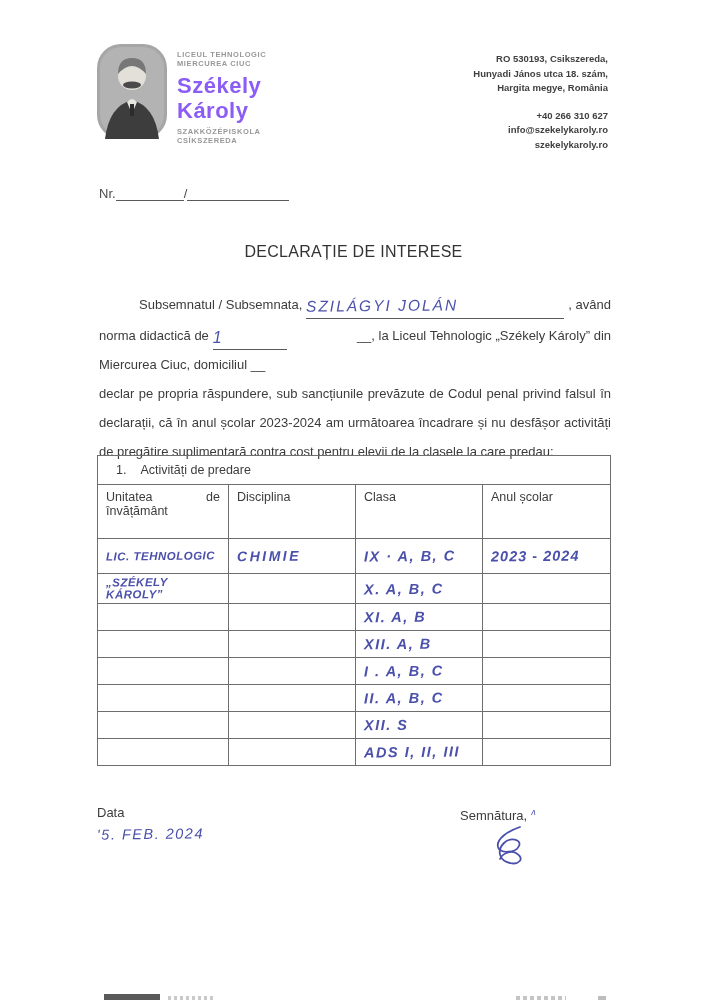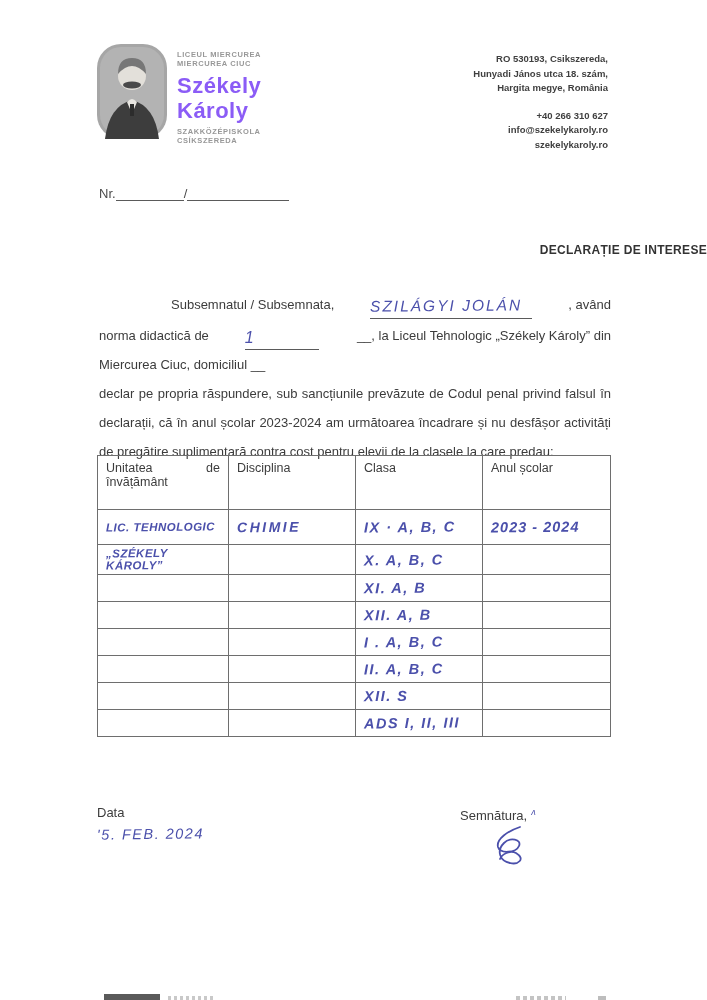--- a/index.html
+++ b/index.html
@@ -14,24 +14,24 @@
   .logo-small{font-size:7.5px;letter-spacing:.6px;color:#989898;font-weight:bold;line-height:9px;}
   .logo-name{font-size:22px;font-weight:bold;color:#8b5cf6;line-height:25px;margin:5px 0 4px 0;letter-spacing:.5px;}
   .contact-block{position:absolute;right:99px;top:52px;text-align:right;font-size:9.5px;font-weight:bold;color:#3f3f3f;line-height:14.5px;}
   .contact-gap{height:13px;}
   
   .nr-row{position:absolute;left:99px;top:186px;font-size:13px;color:#4a4a4a;}
   .nr-line{display:inline-block;border-bottom:1.3px solid #5a5a5a;height:13px;vertical-align:bottom;}
   .nr-line.short{width:68px;}
   .nr-line.long{width:102px;}
   
-  .doc-title{position:absolute;left:0;top:243px;width:100%;text-align:right;font-size:12px;font-weight:bold;color:#333;letter-spacing:.3px;}
+  .doc-title{position:absolute;left:0;top:243px;width:100%;text-align:center;font-size:16px;font-weight:normal;color:#333;letter-spacing:.3px;}
   
   .body-text{position:absolute;left:99px;top:288px;width:512px;font-size:13px;line-height:29px;color:#3c3c3c;}
-  .line{display:flex;align-items:flex-end;white-space:nowrap;gap:32px;}
+  .line{display:flex;align-items:flex-end;white-space:nowrap;}
   .blank{border-bottom:1.3px solid #5a5a5a;display:inline-block;text-align:left;}
   .blank.name-blank{flex:1;margin:0 4px;}
   .blank.norma-blank{width:74px;margin:0 4px;}
   .spacer{display:inline-block;}
   .push-right{margin-left:auto;}
   .hw{font-style:italic;color:#4b50ab;display:inline-block;}
   .hw-name{font-size:15.5px;letter-spacing:2px;transform:translateY(3px) rotate(-.5deg);}
   .hw-norma{font-size:16px;transform:translateY(4px);}
   .para{margin:0;text-align:justify;}
   
@@ -75,21 +75,21 @@
       <rect x="3" y="3" width="64" height="89" rx="21" fill="#b3b3b3"></rect>
       <circle cx="35" cy="32" r="14" fill="#e3e0da"></circle>
       <path d="M21,30 Q21,14 35,14 Q49,14 49,30 Q42,22 35,22 Q28,22 21,30 Z" fill="#777"></path>
       <ellipse cx="35" cy="41" rx="9" ry="3.4" fill="#4a4a4a"></ellipse>
       <path d="M8,95 Q12,62 35,56 Q58,62 62,95 Z" fill="#3d3d3d"></path>
       <path d="M30,58 L35,70 L40,58 Q37,55 35,55 Q33,55 30,58 Z" fill="#e8e6e1"></path>
       <rect x="33" y="60" width="4" height="12" fill="#2c2c2c"></rect>
     </svg>
     <div class="logo-text">
       <div class="logo-small">
-        <div>LICEUL MIERCUREA</div>
+        <div>LICEUL TEHNOLOGIC</div>
         <div>MIERCUREA CIUC</div>
       </div>
       <div class="logo-name">
         <div>Székely</div>
         <div>Károly</div>
       </div>
       <div class="logo-small">
         <div>SZAKKÖZÉPISKOLA</div>
         <div>CSÍKSZEREDA</div>
       </div>
@@ -131,20 +131,25 @@
   </div>
 
   <table class="predare-table">
     <colgroup>
         <col style="width:131px">
         <col style="width:127px">
         <col style="width:127px">
         <col style="width:128px">
       </colgroup>
     <tbody>
+      <tr>
+        <td class="caption-cell" colspan="4">
+          <span class="caption-num">1.</span><span>Activități de predare</span>
+        </td>
+      </tr>
       <tr class="header-row">
         <td>
           <div class="uh-l1">
               <span>Unitatea</span>
               <span>de</span>
             </div>
           <div class="uh-l2">învățământ</div>
         </td>
         <td>Disciplina</td>
         <td>Clasa</td>

